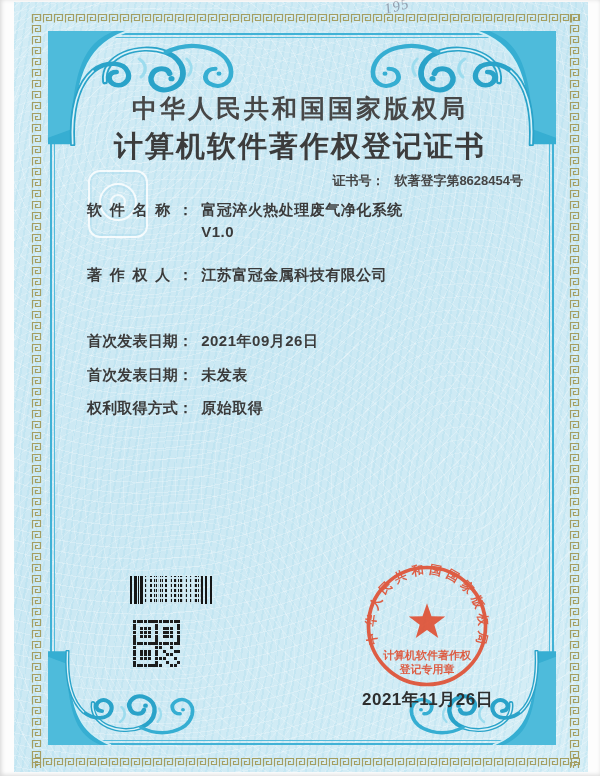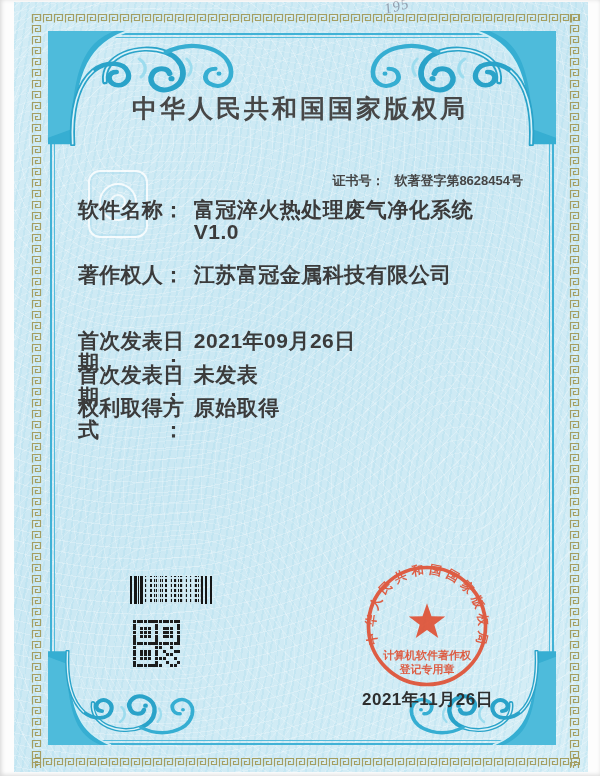--- a/index.html
+++ b/index.html
@@ -44,21 +44,21 @@
   
   .authority{position:absolute;left:0;right:0;top:92px;text-align:center;
     font-family:"Liberation Serif","DejaVu Serif",serif;font-weight:bold;
     font-size:25px;letter-spacing:3px;color:#474747;}
   .cert-title{position:absolute;left:0;right:0;top:127px;text-align:center;
     font-family:"Liberation Serif","DejaVu Serif",serif;font-weight:bold;
     font-size:29px;letter-spacing:2px;color:#3c3c3c;}
   .certno{position:absolute;right:77px;top:172px;font-size:13px;font-weight:bold;color:#454545;text-align:right;}
   .certno .lbl{margin-right:10px;}
   
-  .frow{position:absolute;left:78px;color:#3b3b3b;font-weight:bold;font-size:21px;line-height:22px;}
+  .frow{position:absolute;left:87px;color:#3b3b3b;font-weight:bold;font-size:15px;line-height:22px;}
   .flabel{display:inline-block;width:106px;text-align:justify;text-align-last:justify;vertical-align:top;}
   .fvalue{display:inline-block;margin-left:4px;vertical-align:top;letter-spacing:.5px;}
   
   .statement{position:absolute;left:76px;top:497px;width:452px;font-size:15px;font-weight:bold;
     color:#3d3d3d;line-height:35px;text-indent:2em;letter-spacing:.3px;}
   
   .barcode{position:absolute;left:130px;top:576px;width:84px;height:28px;
     background:
       repeating-linear-gradient(90deg,#161616 0 2px,rgba(0,0,0,0) 2px 5px),
       repeating-linear-gradient(90deg,#161616 0 1px,rgba(0,0,0,0) 1px 4px);}
@@ -137,20 +137,21 @@
       <use href="#flourish"></use>
     </svg>
   <svg class="corner br">
       <use href="#flourish"></use>
     </svg>
 
   <div class="watermark"></div>
   <div class="annotation">195</div>
 
   <div class="authority">中华人民共和国国家版权局</div>
+  <div class="cert-title">计算机软件著作权登记证书</div>
   <div class="certno">
     <span class="lbl">证书号：</span><span>软著登字第8628454号</span>
   </div>
 
   <div class="frow" style="top:199px">
     <span class="flabel">软件名称：</span>
     <span class="fvalue"><span>富冠淬火热处理废气净化系统</span><br>
     <span>V1.0</span></span>
   </div>
   <div class="frow" style="top:264px">

